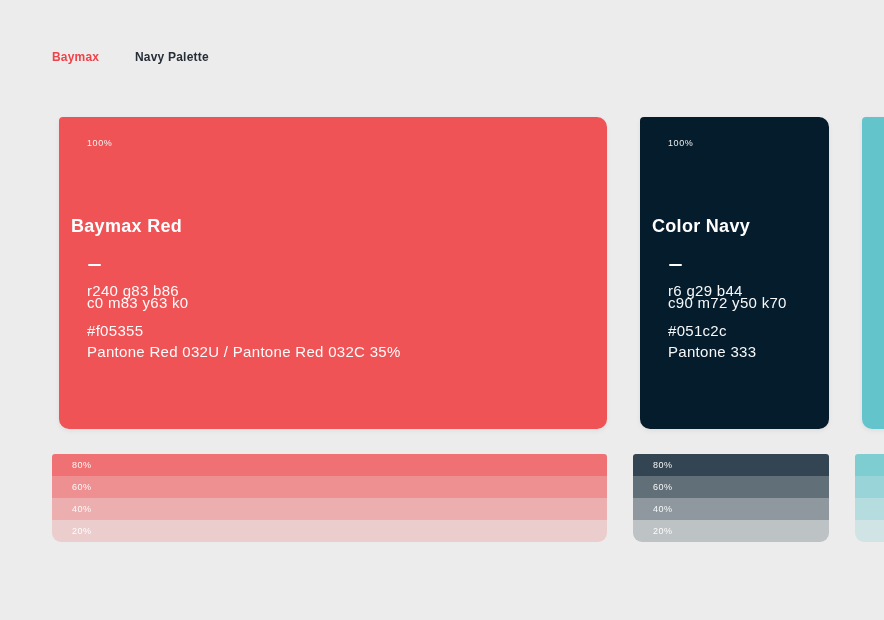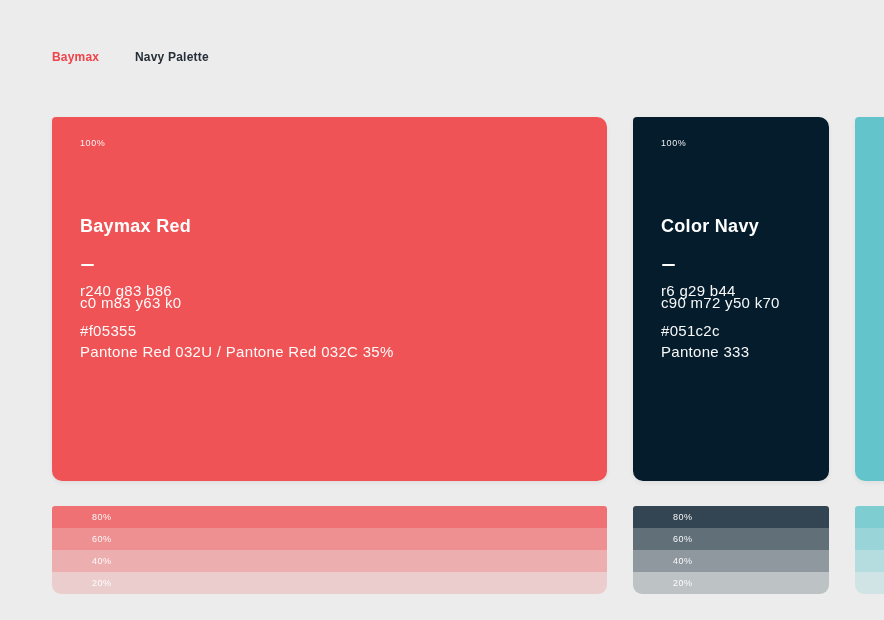--- a/index.html
+++ b/index.html
@@ -23,32 +23,33 @@
     color: #262e38;
   }
   
   .palette { position: absolute; top: 117px; }
   .col-0 { left: 52px;  width: 555px; }
   .col-1 { left: 633px; width: 196px; }
   .col-2 { left: 855px; width: 196px; }
   
   .card {
     position: relative;
-    height: 364px;
+    height: 312px;
     border-radius: 4px 10px 10px 10px;
     box-shadow: 0 2px 5px rgba(0,0,0,0.06);
     color: #ffffff;
+    margin-left: 7px;
   }
   .pct {
     position: absolute; top: 21px; left: 28px;
     font-size: 9px; letter-spacing: 0.6px;
     color: rgba(255,255,255,0.92);
   }
   .card-title {
-    position: absolute; top: 99px; left: 28px; margin: 0;
+    position: absolute; top: 99px; left: 12px; margin: 0;
     font-size: 18px; font-weight: 700; letter-spacing: 0.3px;
     white-space: nowrap;
   }
   .dash {
     position: absolute; top: 147px; left: 29px;
     width: 13px; height: 2px; background: #ffffff; border-radius: 1px;
   }
   .spec {
     position: absolute; left: 28px; margin: 0;
     font-size: 15px; letter-spacing: 0.3px; white-space: nowrap;
@@ -60,21 +61,21 @@
   .spec-3 { top: 226px; }
   
   .tints {
     margin-top: 25px;
     border-radius: 3px 3px 9px 9px;
     overflow: hidden;
   }
   .tint {
     height: 22px;
     display: flex; align-items: center;
-    padding-left: 40px; box-sizing: border-box;
+    padding-left: 20px; box-sizing: border-box;
   }
   .tint span {
     font-size: 9px; letter-spacing: 0.5px;
     color: rgba(255,255,255,0.95);
   }
 </style>
 </head>
 <body style="background: rgb(236, 236, 236);">
 
 <div class="header">

